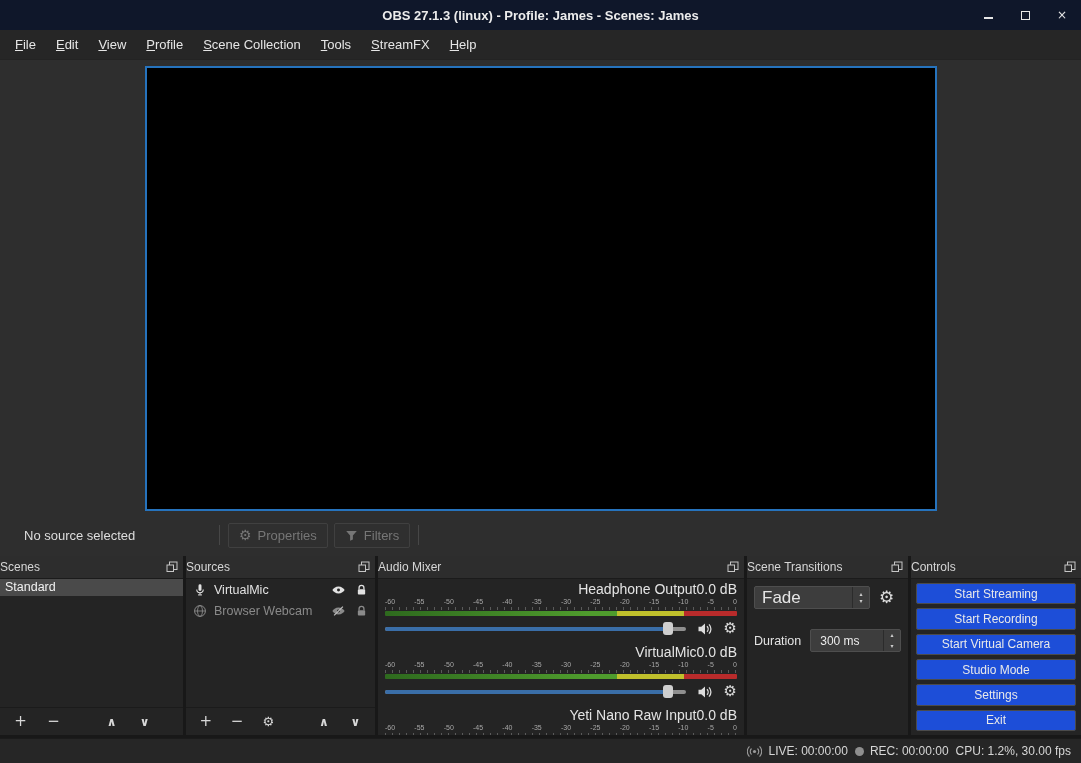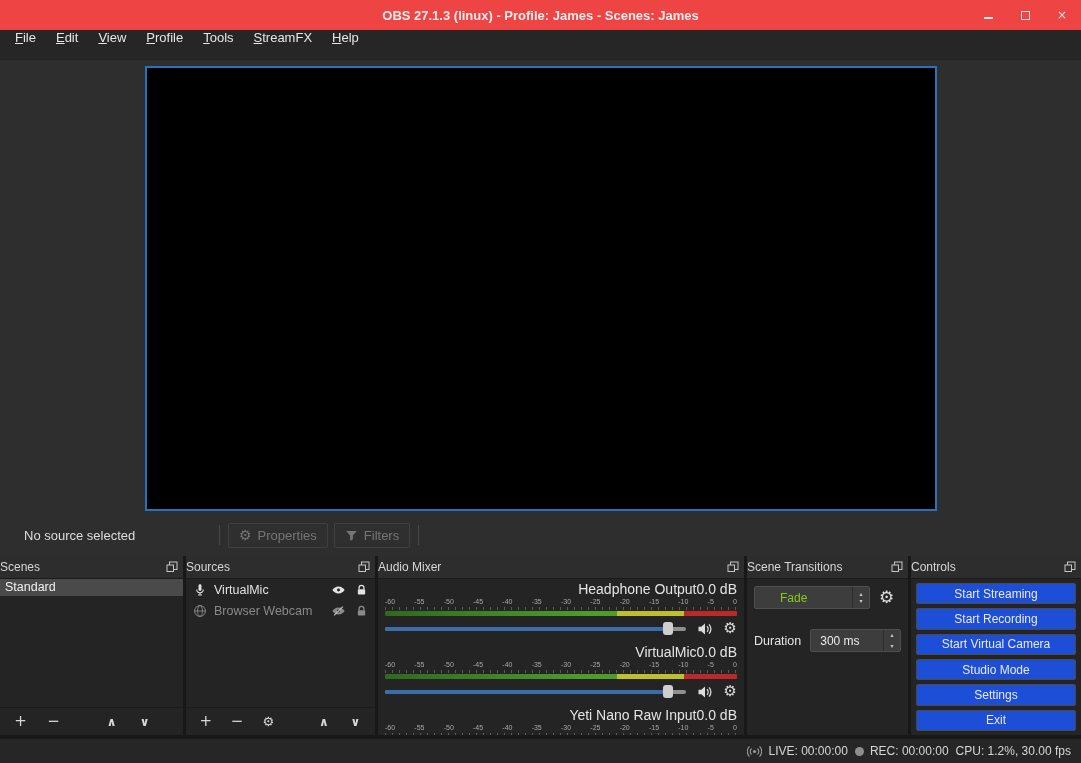--- a/index.html
+++ b/index.html
@@ -3,32 +3,32 @@
 <meta charset="utf-8">
 <style>
   *{margin:0;padding:0;box-sizing:border-box}
   html,body{width:1081px;height:763px}
   body{position:relative;overflow:hidden;background:#2e2e2e;color:#e0e0e0;
        font-family:"Liberation Sans",sans-serif;font-size:13px}
   .glyph{font-family:"DejaVu Sans",sans-serif}
   svg{display:block}
 
   
-  .titlebar{position:absolute;top:0;left:0;right:0;height:30px;background:#ef4444;
+  .titlebar{position:absolute;top:0;left:0;right:0;height:30px;background:#0f172a;
             display:flex;align-items:center;justify-content:center}
   .window-title{font-size:13px;font-weight:bold;color:#ececec}
   .win-controls{position:absolute;right:12px;top:0;height:30px;display:flex;align-items:center;gap:23px}
   .win-btn{width:14px;height:14px;display:flex;align-items:center;justify-content:center;color:#e6e6e6;font-size:12px}
   .min-glyph{width:9px;height:2px;background:#e6e6e6;margin-top:6px}
   .max-glyph{width:9px;height:9px;border:1.5px solid #e6e6e6}
 
   
   .menubar{position:absolute;top:30px;left:0;right:0;height:30px;background:#262626;
            display:flex;align-items:stretch;padding-left:5px;border-bottom:1px solid #232323}
-  .menu-item{display:flex;padding:0 10px;color:#e6e6e6}
+  .menu-item{display:flex;align-items:center;padding:0 10px;color:#e6e6e6}
   .menu-item>span{display:inline-block}
   .menu-item>span::first-letter{text-decoration:underline}
 
   
   .preview-region{position:absolute;top:61px;left:0;right:0;height:454px;background:#2e2e2e}
   .canvas{position:absolute;left:145px;top:5px;width:792px;height:445px;background:#000;border:2px solid #2673bd}
 
   
   .source-toolbar{position:absolute;top:517px;left:0;right:0;height:36px;display:flex;align-items:center;padding-left:24px}
   .status-text{width:190px;color:#dedede}
@@ -75,21 +75,21 @@
   .slider-rest{position:absolute;left:0;right:0;top:8px;height:4px;background:#8f8f8f;border-radius:2px}
   .slider-fill{position:absolute;left:0;width:95%;top:8px;height:4px;background:#3a6ea8;border-radius:2px}
   .slider-handle{position:absolute;left:calc(95% - 8px);top:3px;width:10px;height:13px;background:#cfcfcf;border-radius:3px}
   .gear-glyph{font-size:15px;line-height:1;color:#dcdcdc}
 
   
   .trans-body{padding:7px}
   .trans-row{display:flex;align-items:center;gap:9px}
   .trans-row + .trans-row{margin-top:20px}
   .combo{width:116px;height:23px;background:#3d3d3d;border:1px solid #4e4e4e;border-radius:2px;display:flex;align-items:center}
-  .combo-text{flex:1;padding-left:25px;font-size:12px;color:#84cc16}
+  .combo-text{flex:1;padding-left:7px;font-size:17px;color:#e5e5e5}
   .combo-arrows{width:17px;align-self:stretch;border-left:1px solid #2b2b2b;display:flex;flex-direction:column;
                 align-items:center;justify-content:center;gap:1px;font-size:6px;line-height:1;color:#cccccc}
   .duration-label{font-size:12.5px;color:#e4e4e4}
   .spinbox{flex:1;height:23px;background:#3d3d3d;border:1px solid #4e4e4e;border-radius:2px;display:flex}
   .spin-text{flex:1;display:flex;align-items:center;padding-left:9px;font-size:12px;color:#ececec}
   .spin-arrows{width:17px;border-left:1px solid #2b2b2b;display:flex;flex-direction:column}
   .spin-half{flex:1;display:flex;align-items:center;justify-content:center;font-size:6px;line-height:1;color:#cccccc}
 
   
   .controls-body{padding:4px 5px;display:flex;flex-direction:column;gap:4px}
@@ -125,20 +125,23 @@
       <span>File</span>
     </div>
   <div class="menu-item">
       <span>Edit</span>
     </div>
   <div class="menu-item">
       <span>View</span>
     </div>
   <div class="menu-item">
       <span>Profile</span>
+    </div>
+  <div class="menu-item">
+      <span>Scene Collection</span>
     </div>
   <div class="menu-item">
       <span>Tools</span>
     </div>
   <div class="menu-item">
       <span>StreamFX</span>
     </div>
   <div class="menu-item">
       <span>Help</span>
     </div>

